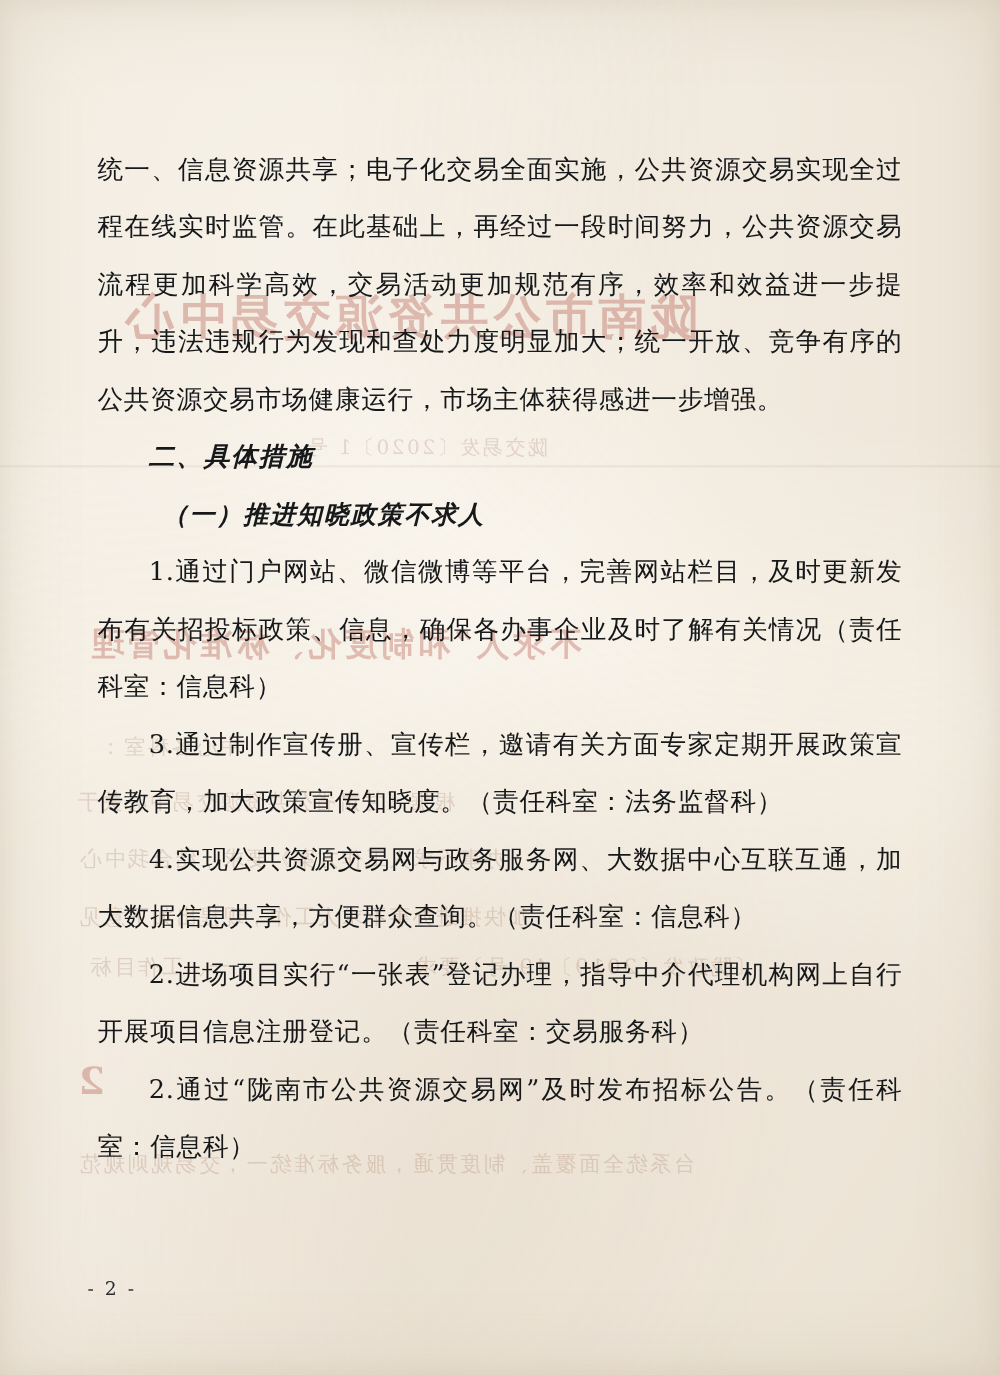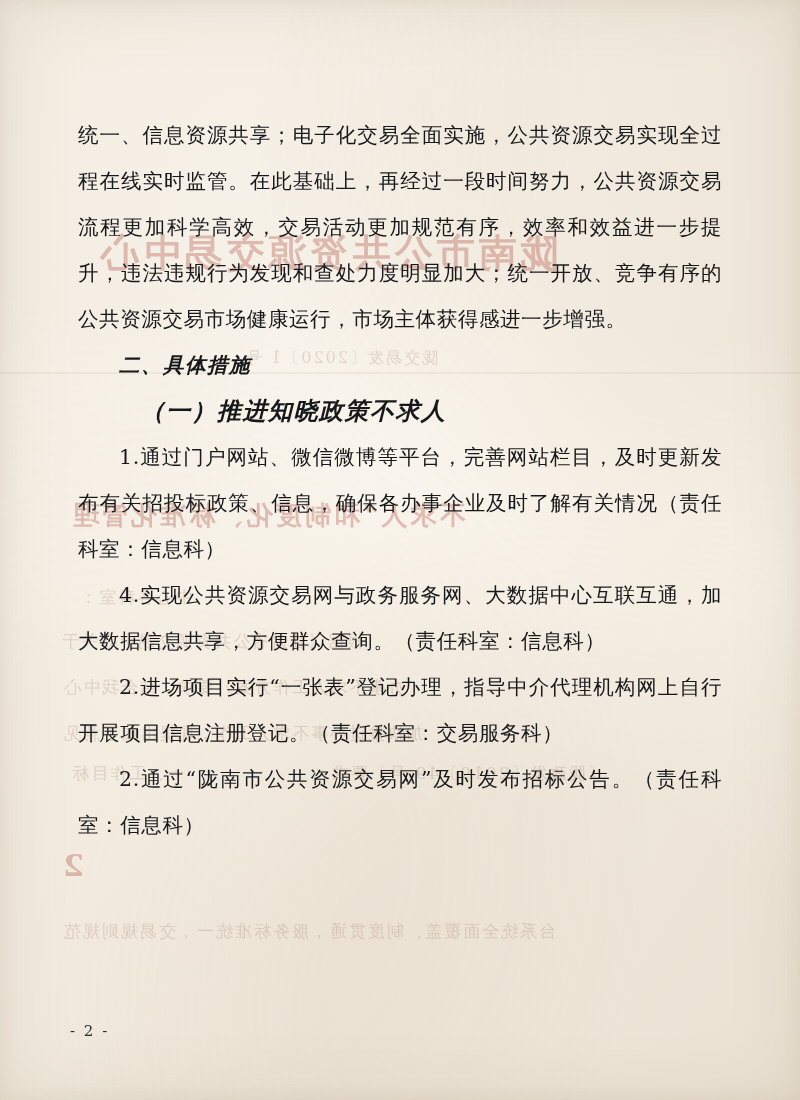--- a/index.html
+++ b/index.html
@@ -104,21 +104,21 @@
   .para.indent { text-indent: 2em; }
   .heading {
     margin: 0;
     font-weight: bold;
     text-indent: 2em;
     letter-spacing: 1.5px;
     font-style: italic;
   }
   .heading.sub {
     text-indent: 2.6em;
-    font-size: 24px;
+    font-size: 20px;
   }
 
   
   .folio {
     position: absolute;
     left: 70px;
     top: 1022px;
     font-size: 15px;
     color: #2a2b2d;
     letter-spacing: 2px;
@@ -153,19 +153,20 @@
 
   <div class="grain"></div>
   <div class="edge-shade"></div>
   <div class="streak" style="top:372px"></div>
 
   <div class="content">
     <p class="para">统一、信息资源共享；电子化交易全面实施，公共资源交易实现全过程在线实时监管。在此基础上，再经过一段时间努力，公共资源交易流程更加科学高效，交易活动更加规范有序，效率和效益进一步提升，违法违规行为发现和查处力度明显加大；统一开放、竞争有序的公共资源交易市场健康运行，市场主体获得感进一步增强。</p>
     <p class="heading">二、具体措施</p>
     <p class="heading sub">（一）推进知晓政策不求人</p>
     <p class="para indent">1.通过门户网站、微信微博等平台，完善网站栏目，及时更新发布有关招投标政策、信息，确保各办事企业及时了解有关情况（责任科室：信息科）</p>
+    <p class="para indent">3.通过制作宣传册、宣传栏，邀请有关方面专家定期开展政策宣传教育，加大政策宣传知晓度。（责任科室：法务监督科）</p>
     <p class="para indent">4.实现公共资源交易网与政务服务网、大数据中心互联互通，加大数据信息共享，方便群众查询。（责任科室：信息科）</p>
     <p class="para indent">2.进场项目实行“一张表”登记办理，指导中介代理机构网上自行开展项目信息注册登记。（责任科室：交易服务科）</p>
     <p class="para indent">2.通过“陇南市公共资源交易网”及时发布招标公告。（责任科室：信息科）</p>
   </div>
 
   <div class="folio">- 2 -</div>
 </div>
 
 </body></html>

